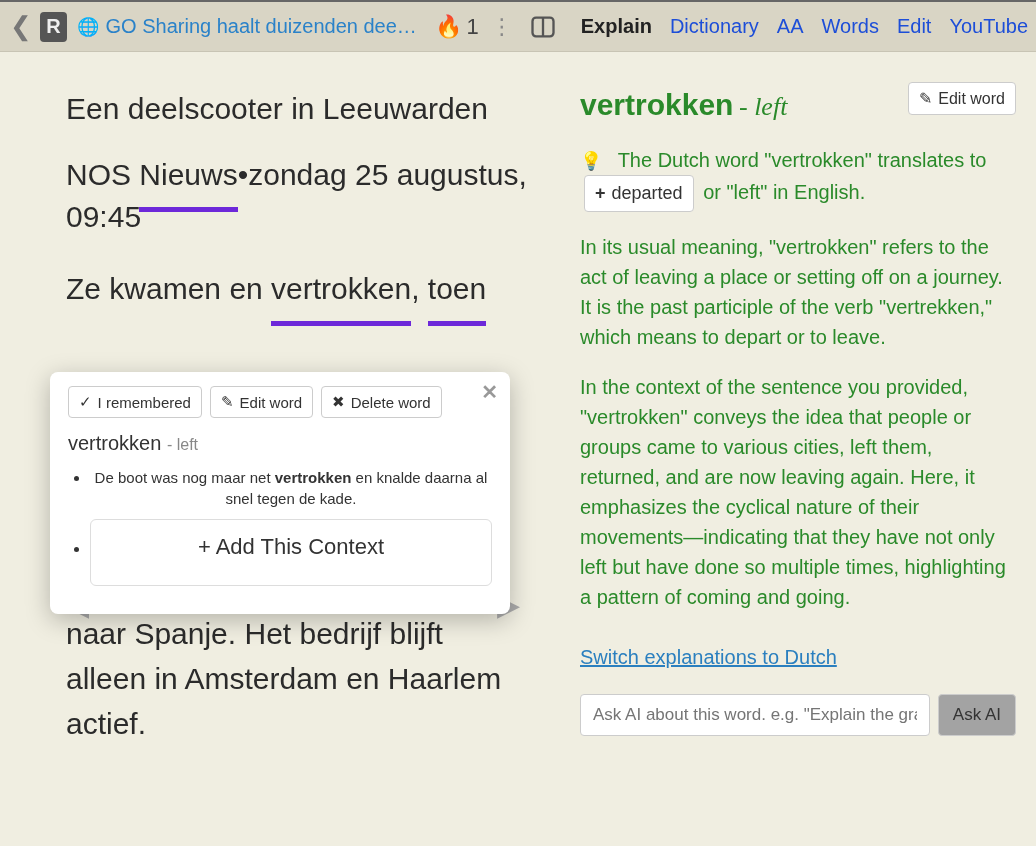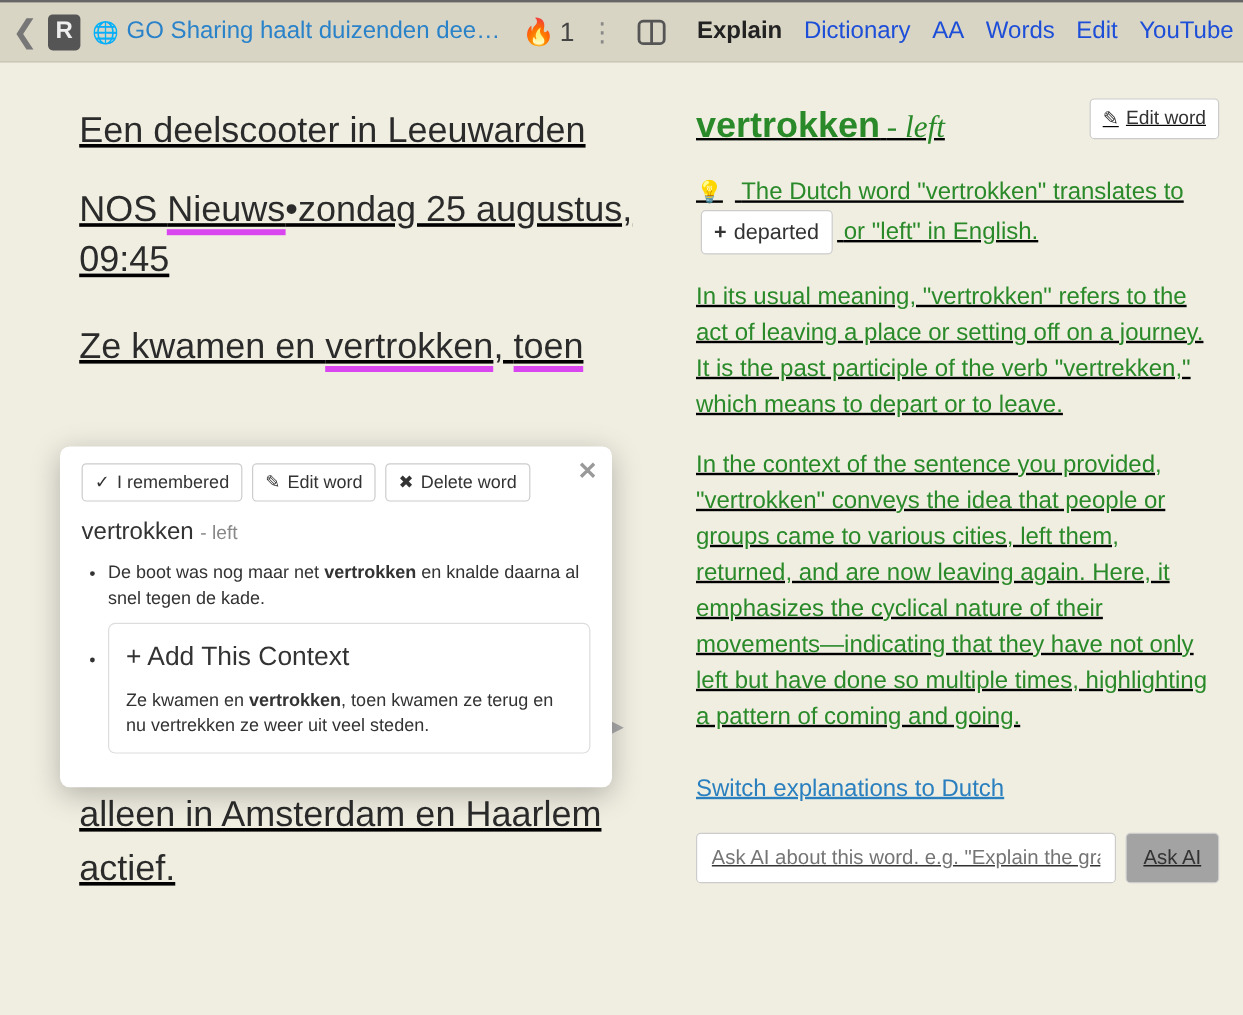--- a/index.html
+++ b/index.html
@@ -10,36 +10,36 @@
   .globe { color:#2a82c9; font-size:18px; margin-left:4px; }
   .title { color:#2a82c9; font-size:20px; white-space:nowrap; overflow:hidden; text-overflow:ellipsis; max-width:330px; cursor:pointer; }
   .flame-wrap { display:flex; align-items:center; gap:4px; margin-left:8px; color:#555; }
   .flame { font-size:22px; color:#666; }
   .streak { font-size:22px; color:#444; }
   .kebab { font-size:22px; color:#888; margin-left:6px; cursor:pointer; }
   .panel-icon { margin-left:10px; }
   .menu { display:flex; gap:18px; margin-left:18px; font-size:20px; }
   .menu-item { color:#1d4ed8; cursor:pointer; }
   .menu-item.active { color:#222; font-weight:600; }
-  .main { display:flex; height:582px;text-decoration:underline; }
+  .main { display:flex; height:582px; }
   .left { width:560px; padding:40px 30px 0 66px; position:relative; color:#2b2b2b; }
   .caption { font-size:30px; margin-bottom:28px; }
   .meta { font-size:30px; line-height:1.4; margin-bottom:28px; }
-  .u-green { border-bottom:5px solid #d946ef; padding-bottom:0; }
+  .u-green { border-bottom:5px solid #6d28d9; padding-bottom:16px; }
   .sentence { font-size:30px; line-height:1.5; margin-bottom:7px; }
   .after { font-size:30px; line-height:1.5; margin-top:300px; }
   .popup { position:absolute; left:50px; top:320px; width:460px; background:#fff; border-radius:8px; box-shadow:0 6px 24px rgba(0,0,0,0.25); padding:14px 18px 18px 18px; z-index:10; }
   .popup-close { position:absolute; right:12px; top:8px; color:#999; font-size:20px; font-weight:700; cursor:pointer; }
   .popup-btns { display:flex; gap:8px; margin-bottom:14px; }
   .pbtn { border:1px solid #ccc; background:#fff; border-radius:4px; padding:6px 10px; font-size:15px; cursor:pointer; display:flex; align-items:center; gap:6px; color:#333; }
   .p-head { font-size:20px; margin-bottom:12px; }
   .p-head .w { color:#333; font-weight:500; }
   .p-head .t { color:#888; font-size:16px; }
   .p-list { list-style:disc; padding-left:22px; font-size:15px; color:#333; }
-  .p-list li { margin-bottom:10px; line-height:1.4; }
+  .p-list li { margin-bottom:10px; line-height:1.4;text-align:center; }
   .ctx-box { border:1px solid #ddd; border-radius:6px; padding:12px 14px; margin-top:6px; }
   .ctx-title { font-size:22px; margin-bottom:10px; }
   .ctx-body { font-size:15px; color:#333; line-height:1.4; }
   .pager { position:absolute; bottom:12px; left:66px; right:40px; display:flex; align-items:center; justify-content:space-between; color:#aaa; }
   .pager .pct { font-size:26px; color:#888; }
   .pager .arrow { font-size:30px; cursor:pointer; }
   .right { flex:1; padding:30px 20px 0 20px; color:#2a8a2a; font-size:20px; line-height:1.5; }
   .rhead { display:flex; justify-content:space-between; align-items:flex-start; margin-bottom:18px; }
   .rtitle .w { color:#2a8a2a; font-size:30px; font-weight:700; }
   .rtitle .t { color:#2a8a2a; font-size:26px; font-style:italic; font-family:Georgia, serif; }
@@ -112,23 +112,20 @@
         <span class="w">vertrokken</span>
         <span class="t">- left</span>
       </div>
       <ul class="p-list">
         <li>
           <span>De boot was nog maar net </span><b>vertrokken</b><span> en knalde daarna al snel tegen de kade.</span>
         </li>
         <li>
           <div class="ctx-box">
             <div class="ctx-title">+ Add This Context</div>
-            <div class="ctx-body">
-              <span>Ze kwamen en </span><b>vertrokken</b><span>, toen kwamen ze terug en nu vertrekken ze weer uit veel steden.</span>
-            </div>
           </div>
         </li>
       </ul>
     </div>
 
     <div class="after">naar Spanje. Het bedrijf blijft alleen in Amsterdam en Haarlem actief.</div>
 
     <div class="pager">
       <span class="arrow">◀</span>
       <span class="pct">0%</span>

